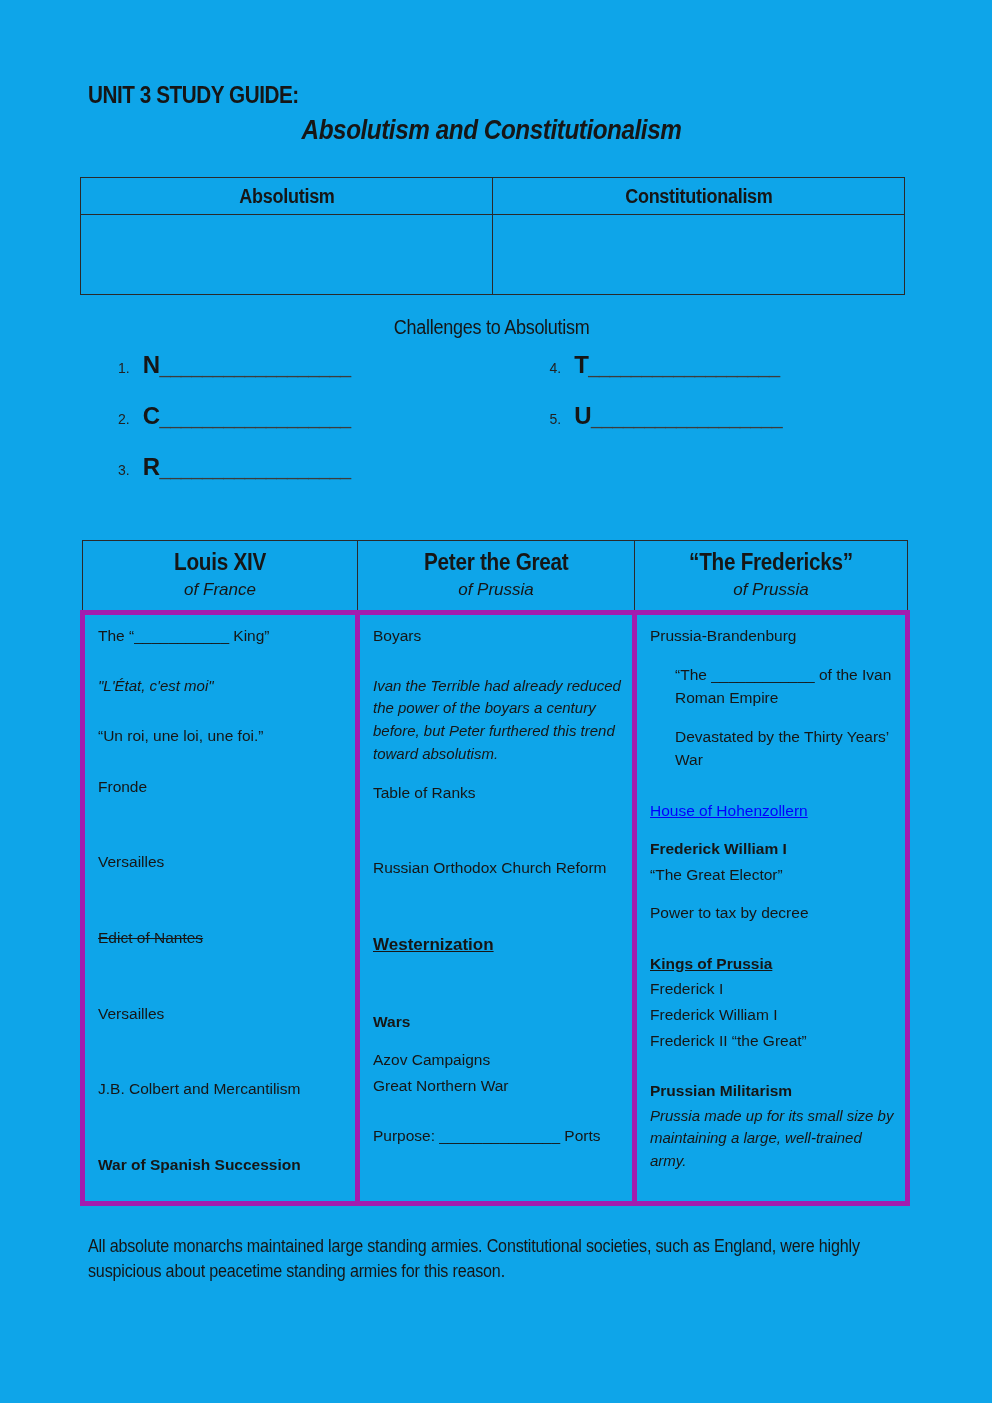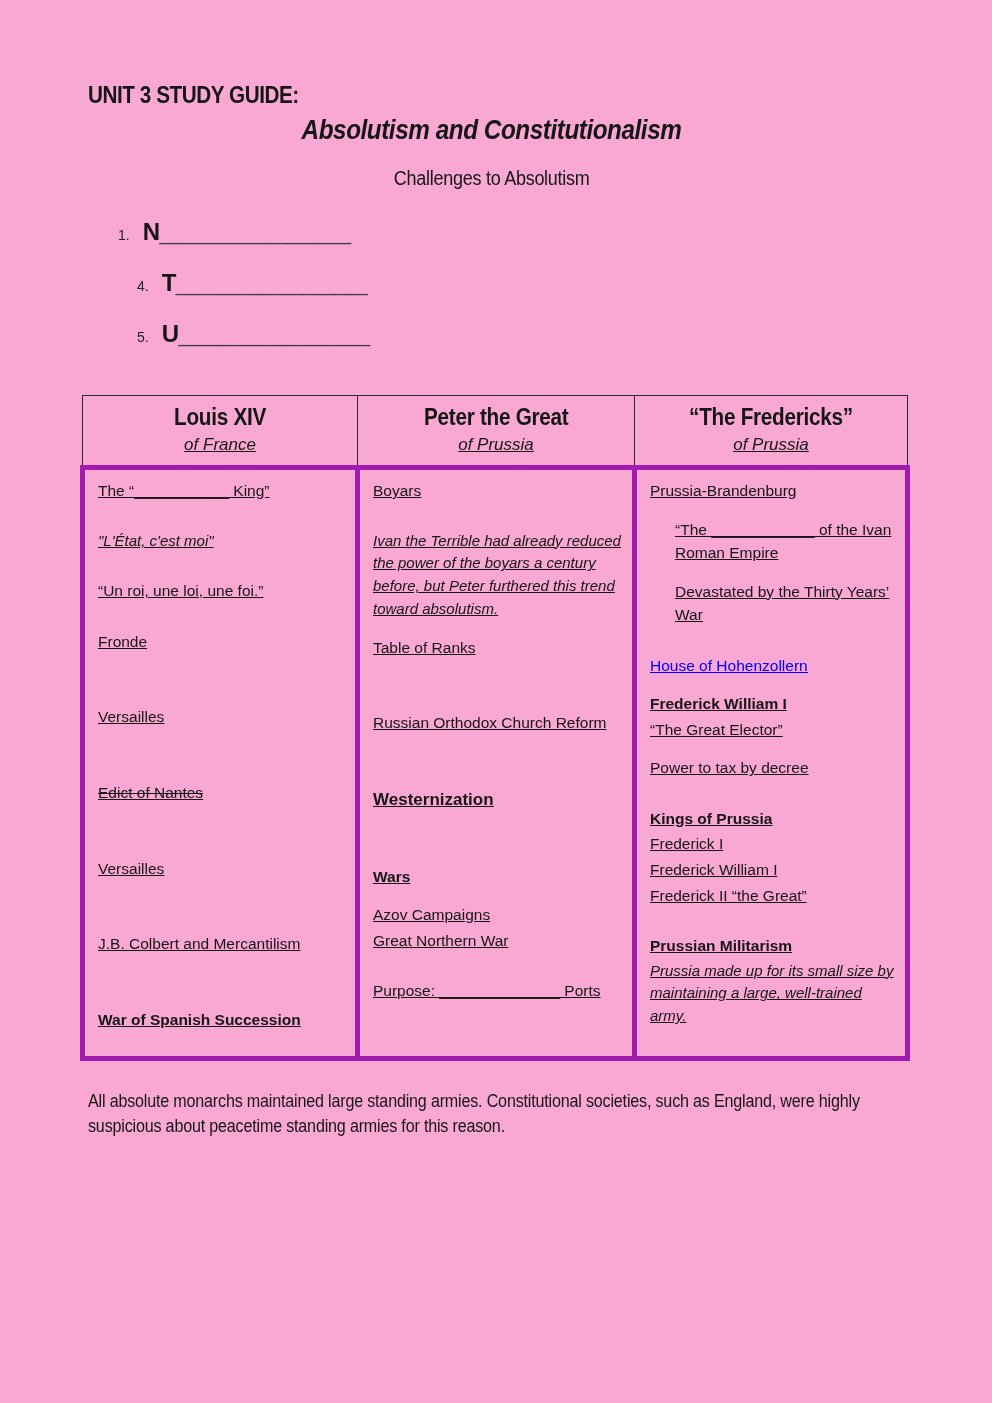--- a/index.html
+++ b/index.html
@@ -2,21 +2,21 @@
 <html><head>
 <meta charset="utf-8">
 <style>
   * { box-sizing: border-box; }
   html, body { margin: 0; padding: 0; }
   body { background: #ffffff; }
   .page {
     position: relative;
     width: 992px;
     height: 1403px;
-    background: #f9a8d4;
+    background: #0ea5e9;
     color: #161616;
     font-family: "Liberation Sans", sans-serif;
     padding: 82px 89px 0 80px;
     overflow: hidden;
   }
   
   .doc-title {
     margin: 0 0 4px 8px;
     font-size: 23px;
     font-weight: bold;
@@ -63,22 +63,21 @@
   
   .ch-heading {
     margin-top: 21px;
     text-align: center;
     font-size: 20px;
     font-weight: normal;
   }
   .ch-grid {
     display: flex;
     width: 825px;
-    margin-top: 28px;
-    flex-direction: column;
+    margin-top: 12px;
   }
   .ch-col { width: 50%; }
   .ch-col.left  { padding-left: 38px; }
   .ch-col.right { padding-left: 57px; }
   .ch-item { margin-bottom: 23px; white-space: nowrap; }
   .ch-num {
     font-size: 14px;
     color: #222;
     margin-right: 13px;
   }
@@ -88,24 +87,23 @@
     letter-spacing: -0.5px;
   }
   .ch-blank {
     font-size: 20px;
     color: #3c3c3c;
     letter-spacing: -0.5px;
   }
   
   table.t2 {
     width: 825px;
-    margin-top: 24px;
+    margin-top: 36px;
     border-collapse: collapse;
     table-layout: fixed;
-    text-decoration: underline;
   }
   table.t2 col.c1 { width: 275px; }
   table.t2 col.c2 { width: 277px; }
   table.t2 col.c3 { width: 273px; }
   table.t2 th {
     border: 1px solid #2a2a2a;
     height: 72px;
     vertical-align: middle;
     text-align: center;
     padding: 4px 0 6px 0;
@@ -152,33 +150,55 @@
   }
 </style>
 </head>
 <body>
 
 <div class="page">
 
   <h1 class="doc-title">UNIT 3 STUDY GUIDE:</h1>
   <div class="doc-subtitle">Absolutism and Constitutionalism</div>
 
+  <table class="t1">
+    <tbody>
+        <tr>
+      <th>
+        <span class="narrow">Absolutism</span>
+      </th>
+      <th>
+        <span class="narrow">Constitutionalism</span>
+      </th>
+    </tr>
+    <tr>
+      <td></td>
+      <td></td>
+    </tr>
+  </tbody>
+    </table>
 
   <div class="ch-heading">
     <span class="narrow">Challenges to Absolutism</span>
   </div>
 
   <div class="ch-grid">
     <div class="ch-col left">
 
         <div class="ch-item">
           <span class="ch-num">1.</span><span class="ch-letter">N</span><span class="ch-blank">__________________</span>
         </div>
 
-
+        <div class="ch-item">
+          <span class="ch-num">2.</span><span class="ch-letter">C</span><span class="ch-blank">__________________</span>
+        </div>
+
+        <div class="ch-item">
+          <span class="ch-num">3.</span><span class="ch-letter">R</span><span class="ch-blank">__________________</span>
+        </div>
       </div>
     <div class="ch-col right">
 
         <div class="ch-item">
           <span class="ch-num">4.</span><span class="ch-letter">T</span><span class="ch-blank">__________________</span>
         </div>
 
         <div class="ch-item">
           <span class="ch-num">5.</span><span class="ch-letter">U</span><span class="ch-blank">__________________</span>
         </div>

